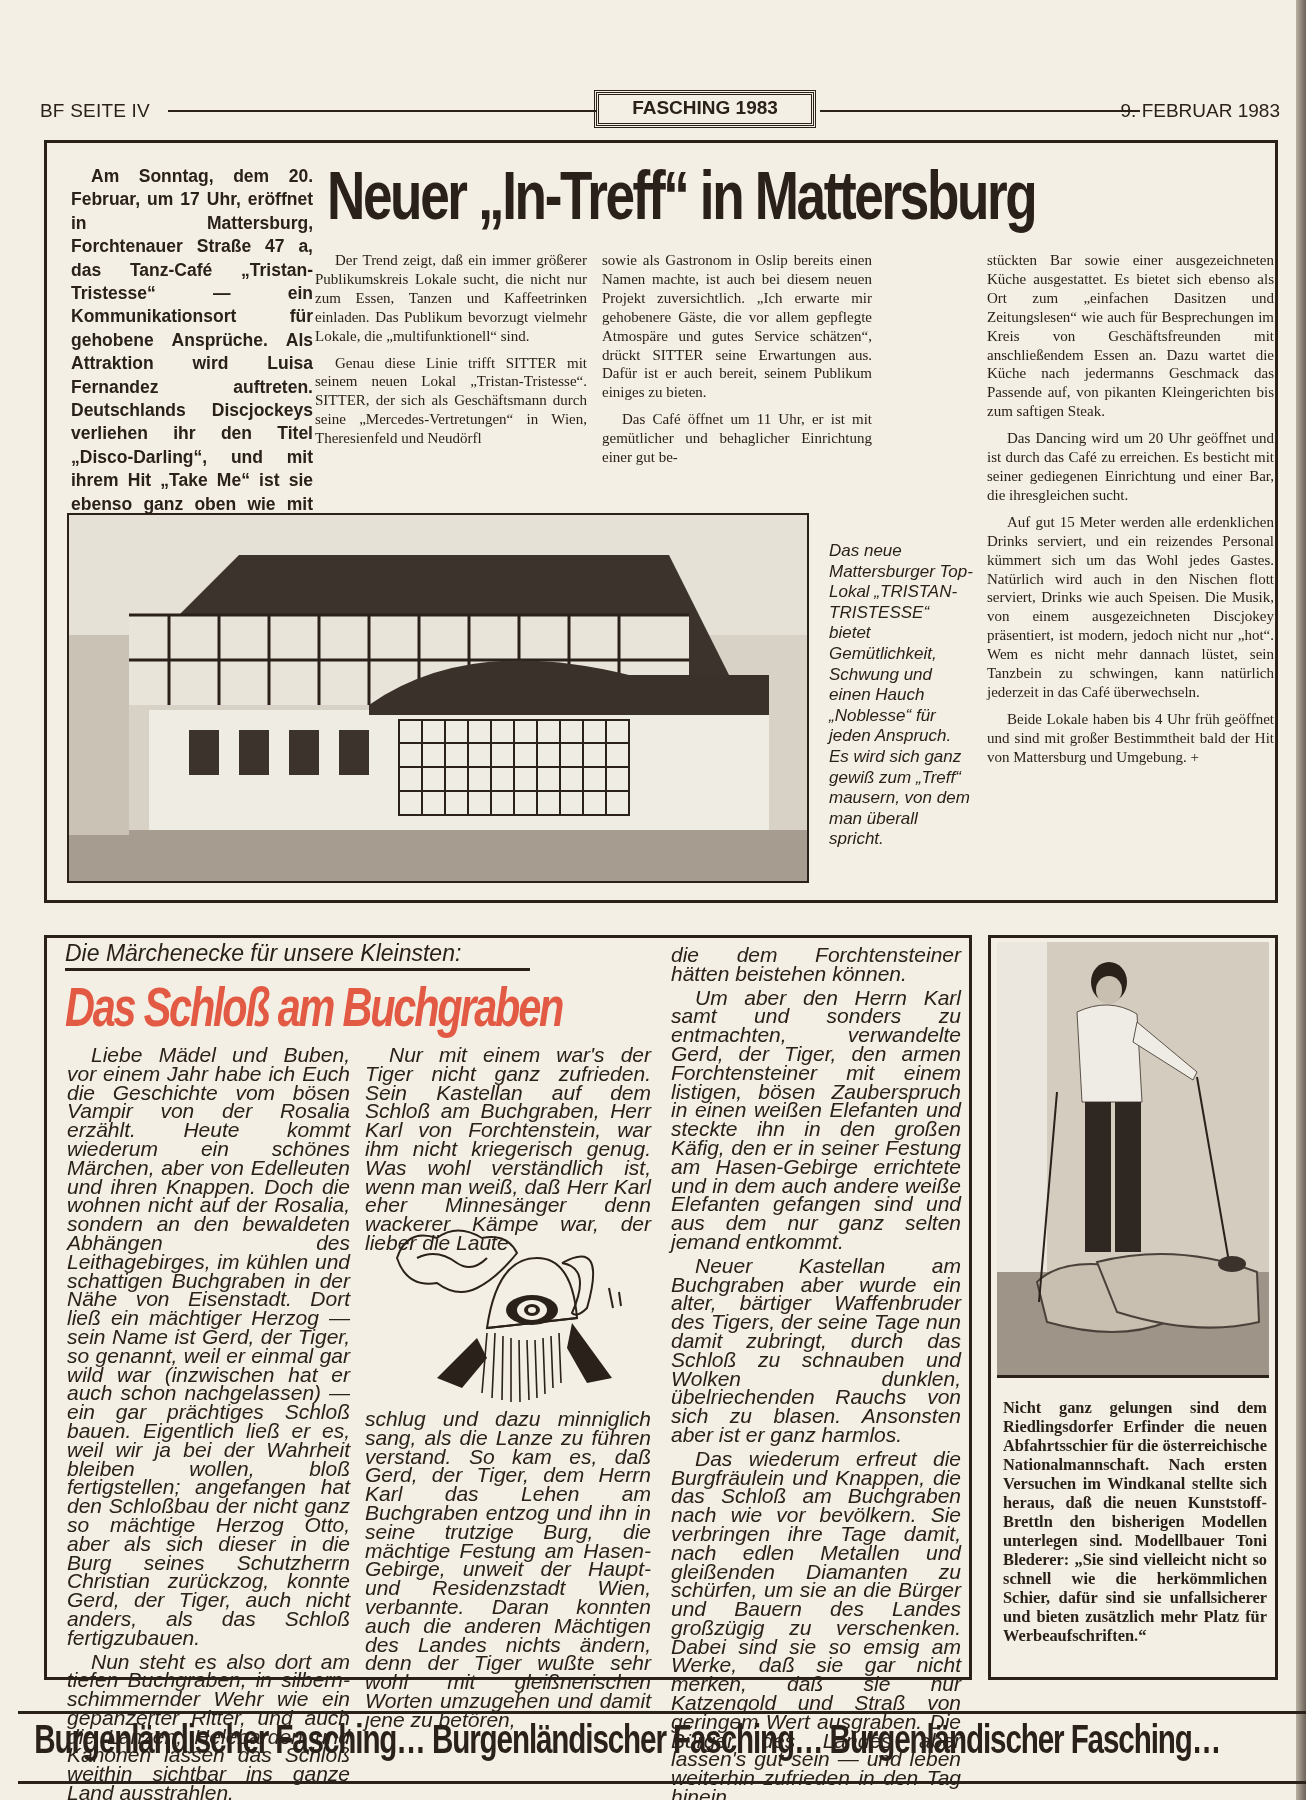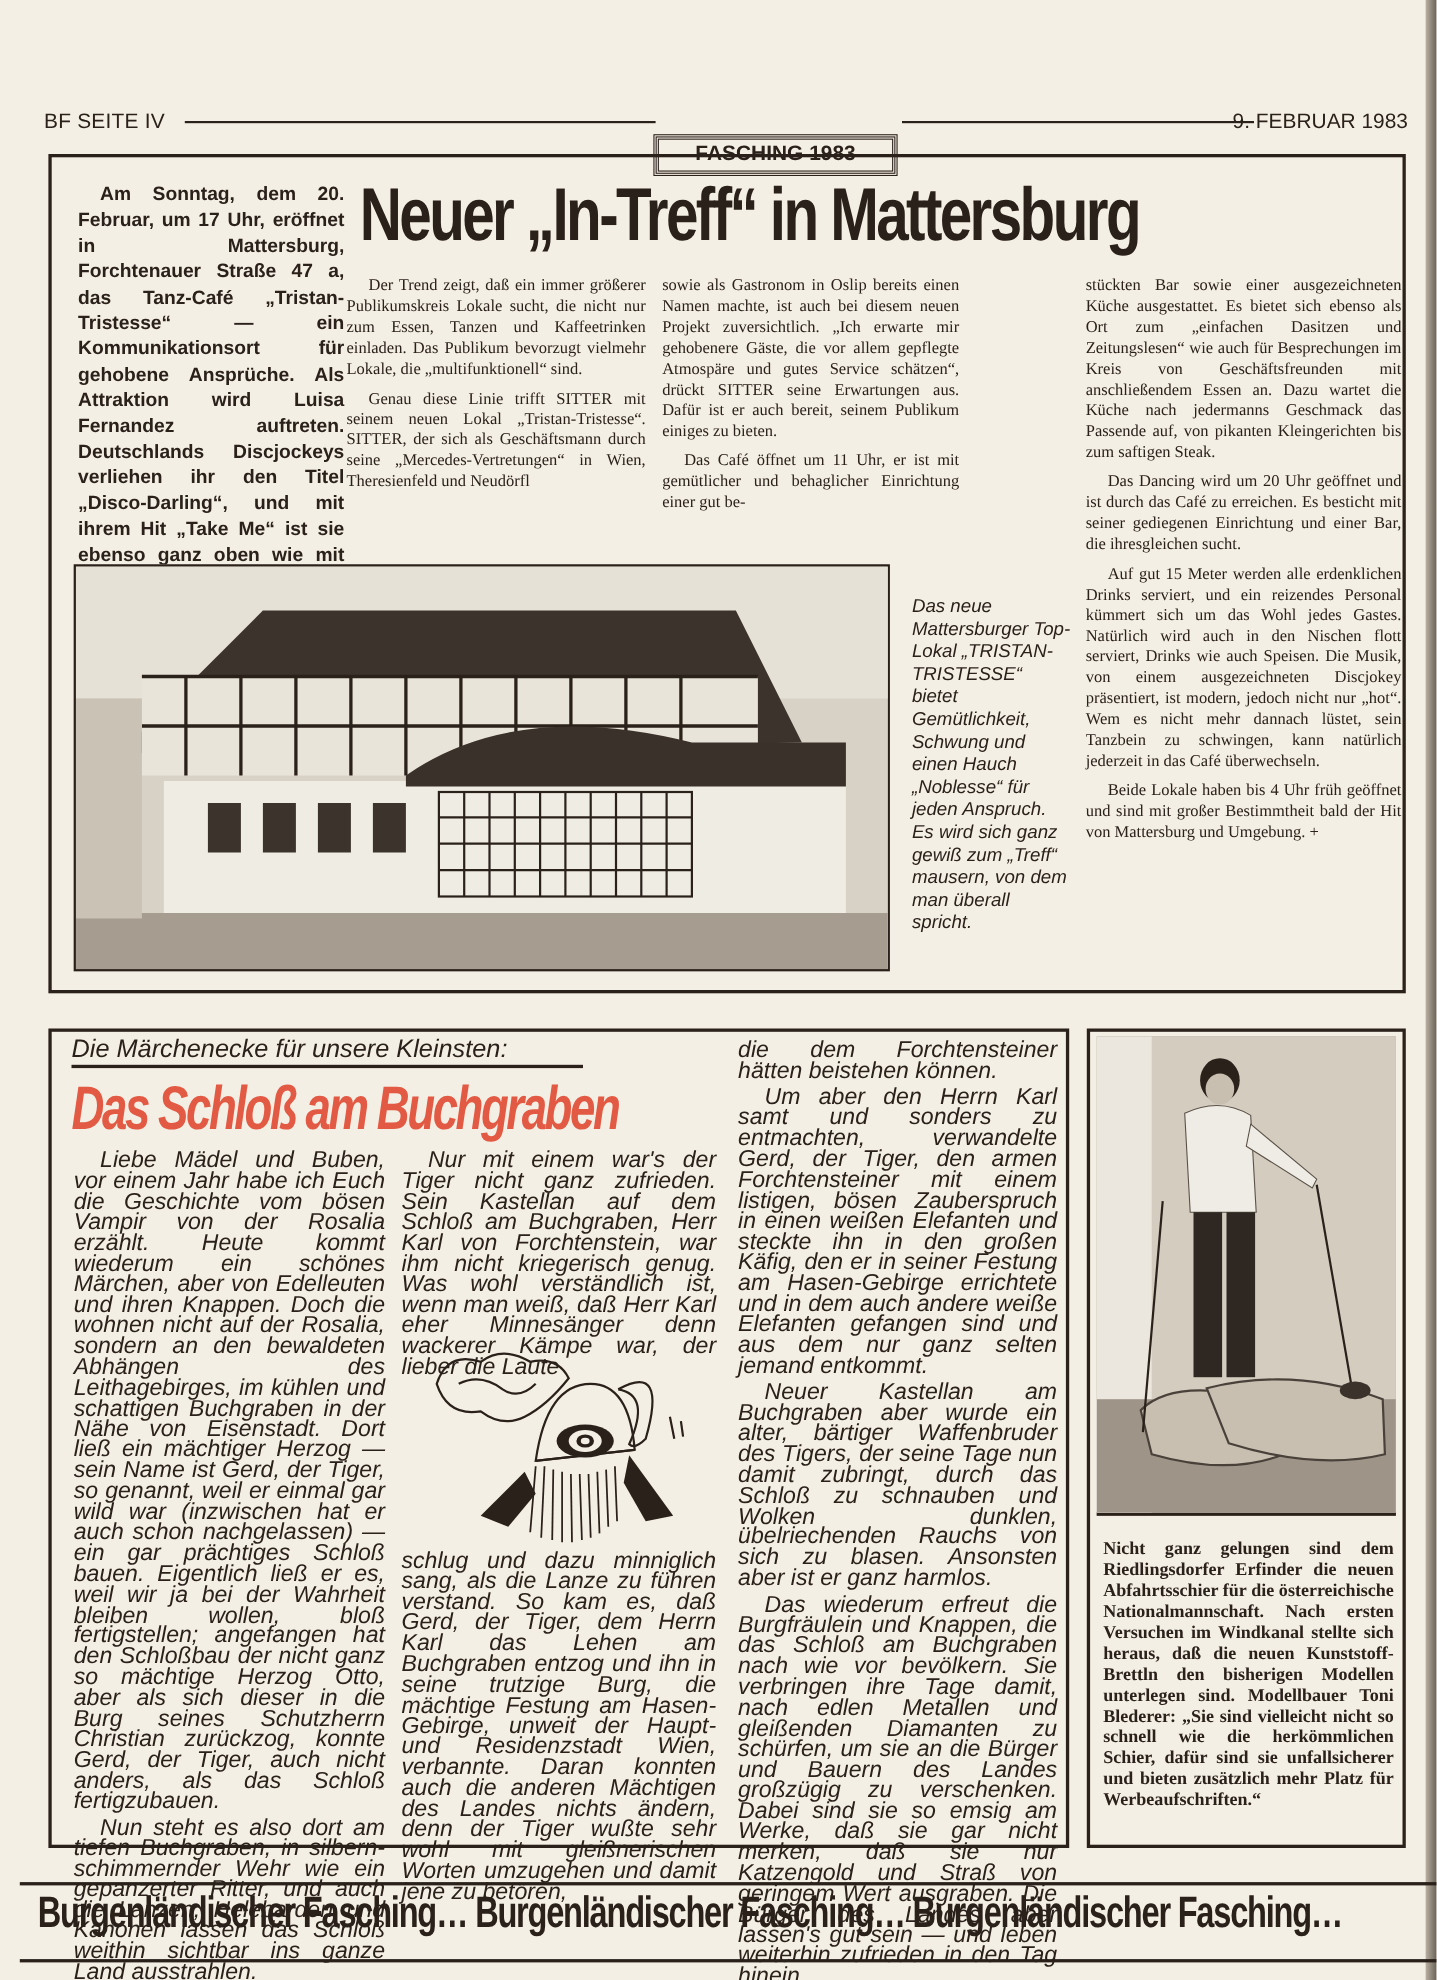--- a/index.html
+++ b/index.html
@@ -5,21 +5,21 @@
   * { box-sizing: border-box; margin: 0; padding: 0; }
   html, body { width: 1306px; height: 1800px; overflow: hidden; }
   body { background: #f4efe4; color: #2a211b; font-family: "Liberation Serif", serif; position: relative; }
   .page { position: absolute; left: 0; top: 0; width: 1306px; height: 1800px; border-radius: 30px; }
   .right-edge { position: absolute; right: 0; top: 0; width: 10px; height: 1800px; background: linear-gradient(to right, #b9b0a2, #6b6258); }
 
   
   .hdr { position: absolute; left: 40px; top: 98px; width: 1240px; height: 28px; font-family: "Liberation Sans", sans-serif; }
   .hdr .left { position: absolute; left: 0; top: 2px; font-size: 19px; letter-spacing: 0.2px; }
   .hdr .line1 { position: absolute; left: 128px; top: 12px; width: 428px; height: 2px; background: #2a211b; }
-  .hdr .box { position: absolute; left: 556px; top: -6px; width: 218px; height: 34px; border: 3px double #2a211b; outline: 1px solid #2a211b; outline-offset: 1px; text-align: center; font-weight: bold; font-size: 19px; line-height: 26px; margin-top: 32px; }
+  .hdr .box { position: absolute; left: 556px; top: -6px; width: 218px; height: 34px; border: 3px double #2a211b; outline: 1px solid #2a211b; outline-offset: 1px; text-align: center; font-weight: bold; font-size: 19px; line-height: 26px; }
   .hdr .line2 { position: absolute; left: 780px; top: 12px; width: 320px; height: 2px; background: #2a211b; }
   .hdr .right { position: absolute; right: 0; top: 2px; font-size: 19px; }
 
   
   .box1 { position: absolute; left: 44px; top: 140px; width: 1234px; height: 763px; border: 3px solid #2a211b; }
   .lead { position: absolute; left: 24px; top: 22px; width: 242px; font-family: "Liberation Sans", sans-serif; font-weight: bold; font-size: 17.5px; line-height: 23.4px; text-align: justify; }
   .lead p { text-indent: 20px; }
   .headline { position: absolute; left: 280px; top: 12px; width: 940px; font-family: "Liberation Sans", sans-serif; font-weight: bold; font-size: 68px; line-height: 80px; letter-spacing: -3px; transform: scaleX(0.78); transform-origin: left top; white-space: nowrap; }
   .col { position: absolute; font-size: 15px; line-height: 18.9px; text-align: justify; hyphens: manual; }
   .col p { text-indent: 20px; margin-bottom: 8px; }

